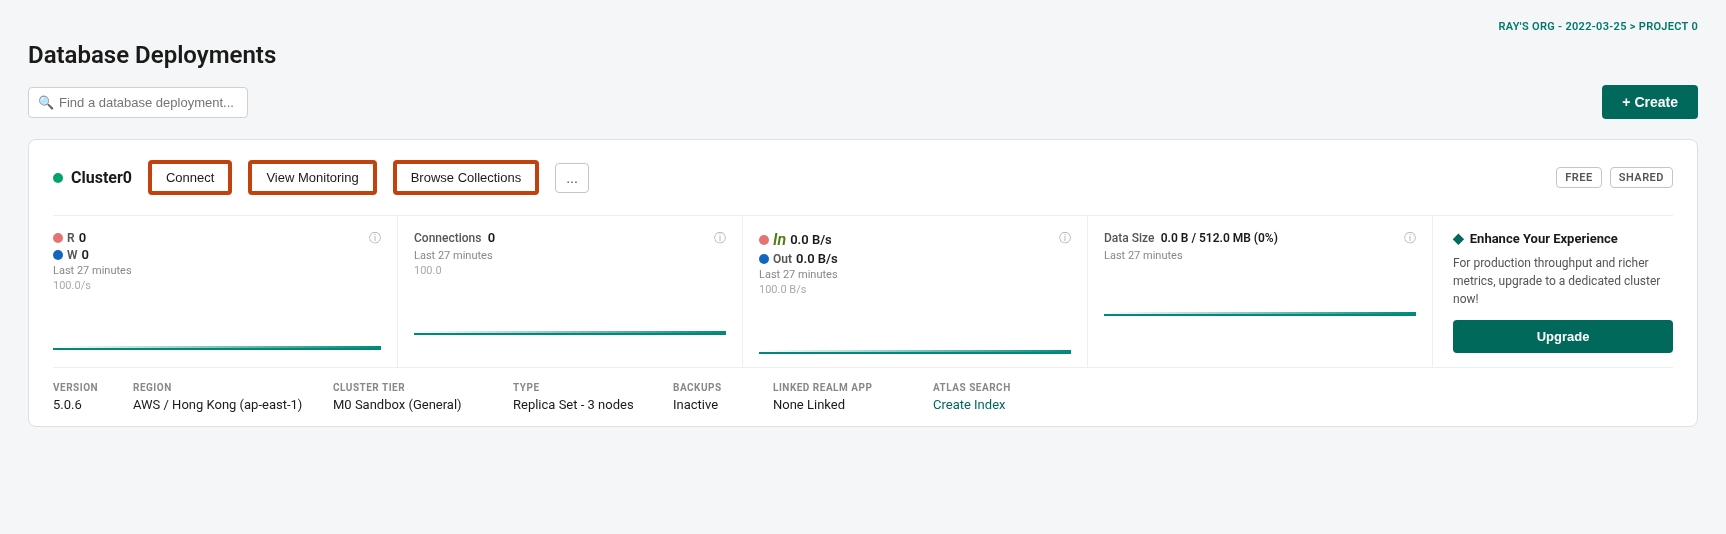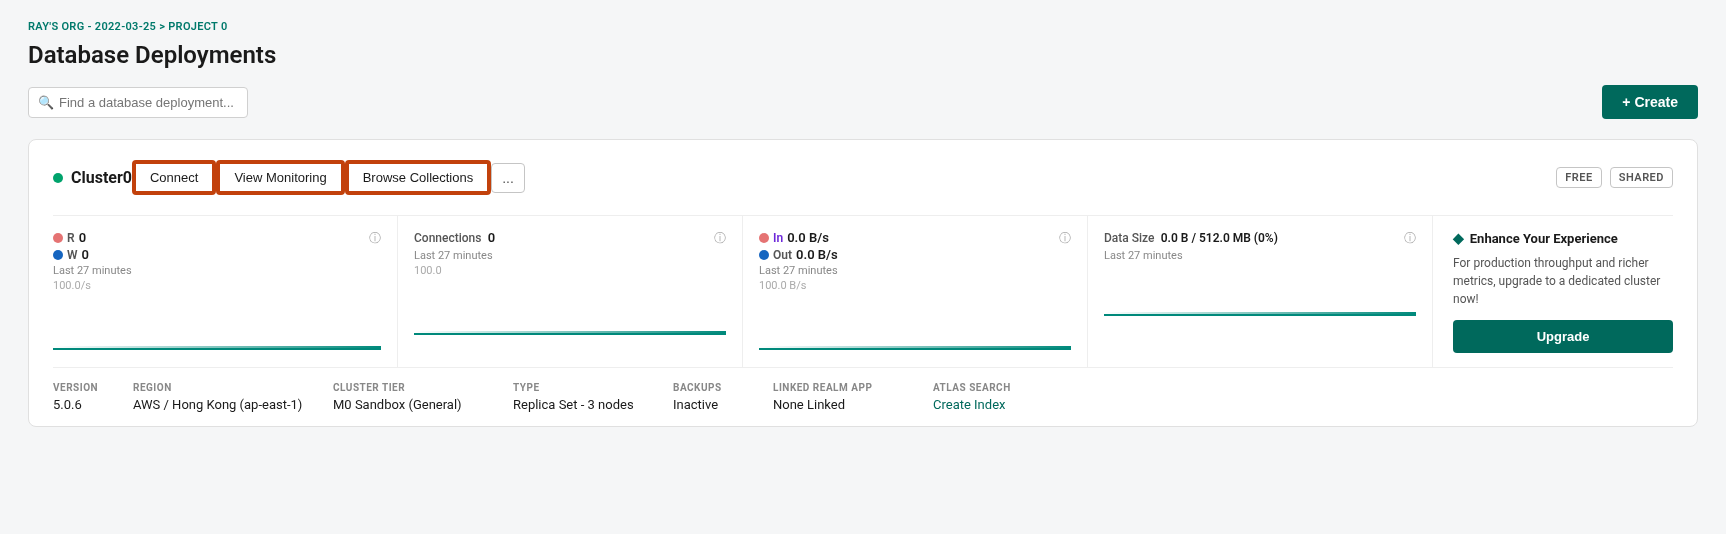--- a/index.html
+++ b/index.html
@@ -13,20 +13,21 @@
       padding: 20px 28px;
       max-width: 1726px;
     }
     .breadcrumb {
       color: #00796b;
       font-size: 11px;
       font-weight: 600;
       text-transform: uppercase;
       letter-spacing: 0.3px;
       margin-bottom: 8px;
+      text-align: right;
     }
     .breadcrumb a {
       color: #00796b;
       text-decoration: none;
     }
     .page-title {
       font-size: 24px;
       font-weight: 600;
       color: #1a1a1a;
       margin-bottom: 16px;
@@ -81,20 +82,21 @@
     }
     .cluster-header {
       display: flex;
       align-items: center;
       justify-content: space-between;
       margin-bottom: 20px;
     }
     .cluster-header-left {
       display: flex;
       align-items: center;
+      gap: 16px;
     }
     .cluster-name {
       font-size: 16px;
       font-weight: 700;
       color: #1a1a1a;
       display: flex;
       align-items: center;
       gap: 8px;
     }
     .status-dot {
@@ -351,21 +353,21 @@
         <div class="metric-chart">
           <div class="metric-chart-line"></div>
         </div>
       </div>
 
       <div class="metric-panel" style="padding-left:16px;">
         <div class="metric-header">
           <div>
             <div class="rw-row">
               <span class="status-dot orange"></span>
-              <span style="font-size:12px;color:#6d28d9;">In</span>
+              <span style="font-size:16px;color:#4d7c0f;font-style:italic;">In</span>
               <span class="inline-val">0.0 B/s</span>
             </div>
             <div class="rw-row" style="margin-top:2px;">
               <span class="status-dot blue"></span>
               <span style="font-size:12px;color:#555;">Out</span>
               <span class="inline-val">0.0 B/s</span>
             </div>
           </div>
           <span class="info-icon">ⓘ</span>
         </div>

